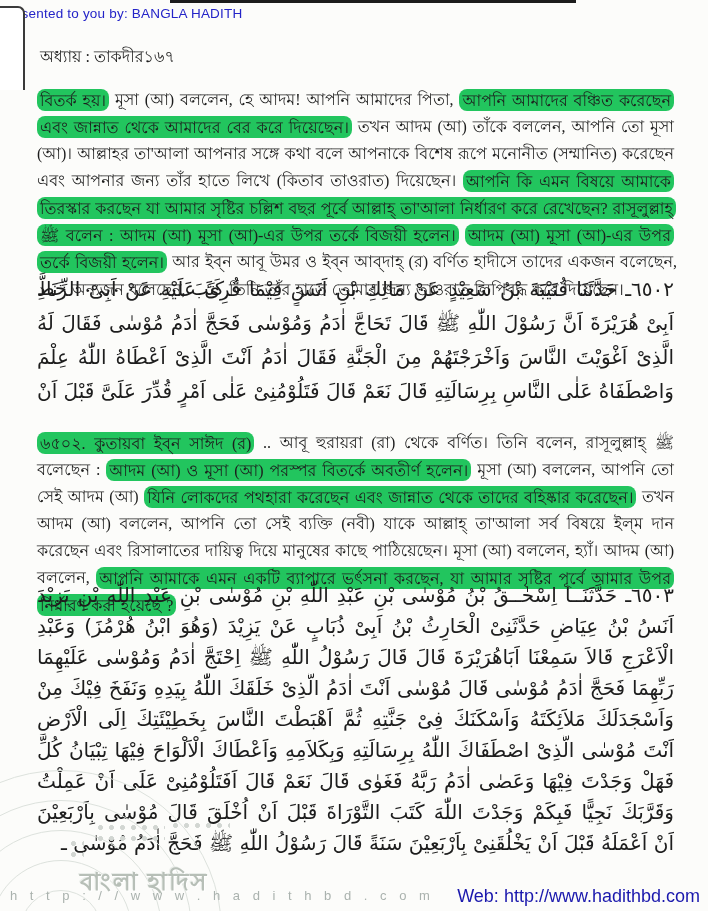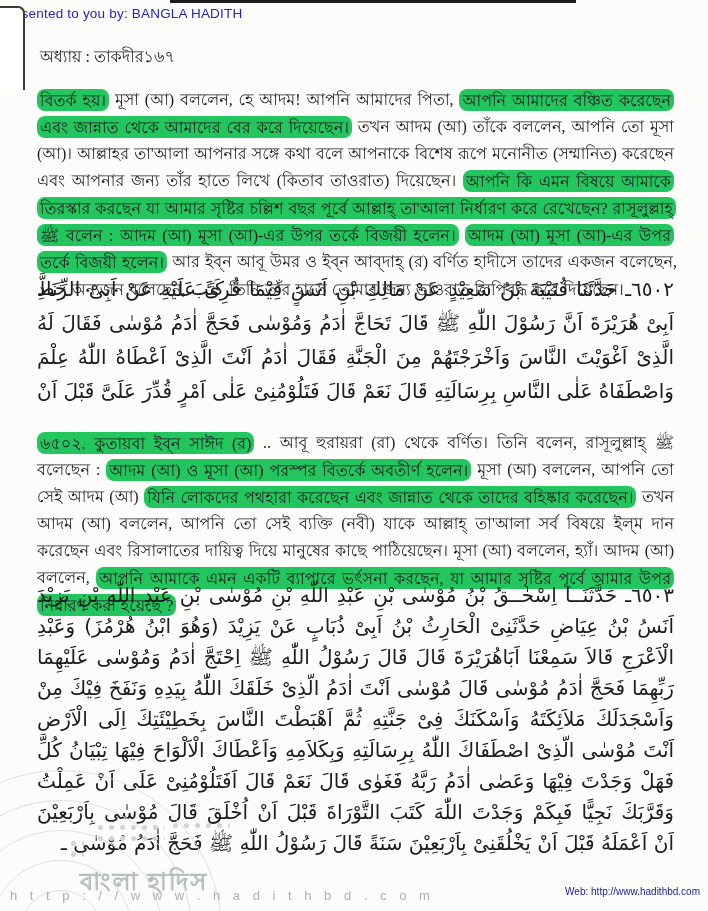--- a/index.html
+++ b/index.html
@@ -85,21 +85,21 @@
     position: absolute; left: 10px; top: 888px;
     font-family: "Liberation Sans", "DejaVu Sans", sans-serif;
     font-size: 13px;
     color: #aab2ae;
     letter-spacing: 4.5px;
     white-space: nowrap;
   }
   .footer-web {
     position: absolute; right: 8px; top: 886px;
     font-family: "Liberation Sans", "DejaVu Sans", sans-serif;
-    font-size: 10px;
+    font-size: 18px;
     text-align: right;
   }
 </style>
 </head>
 <body>
 
 <div class="page">
 
   <div class="top-bar"></div>
 

